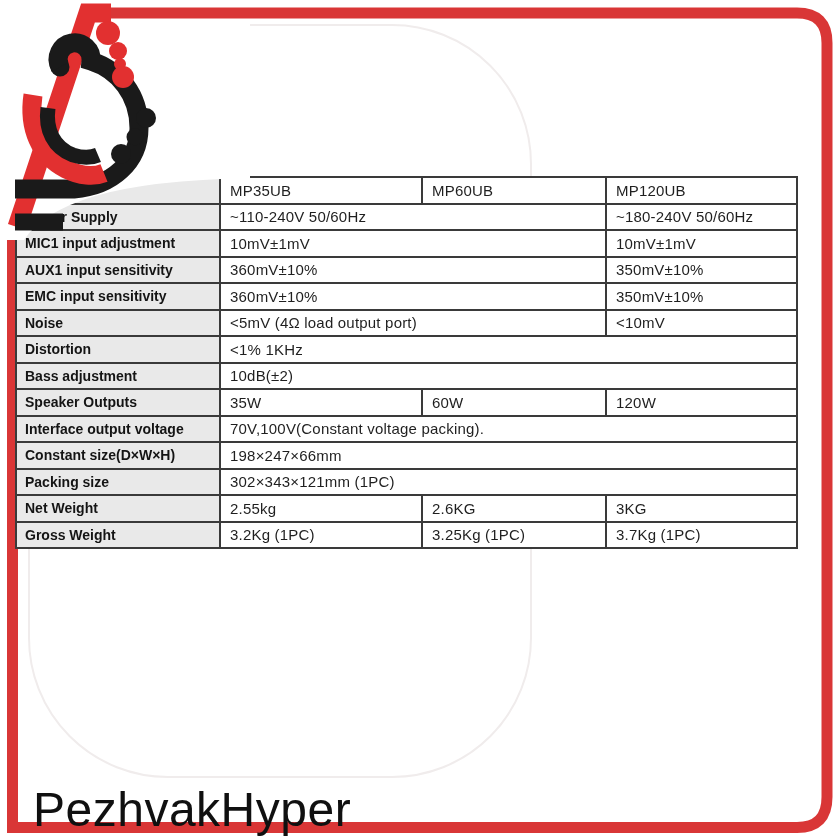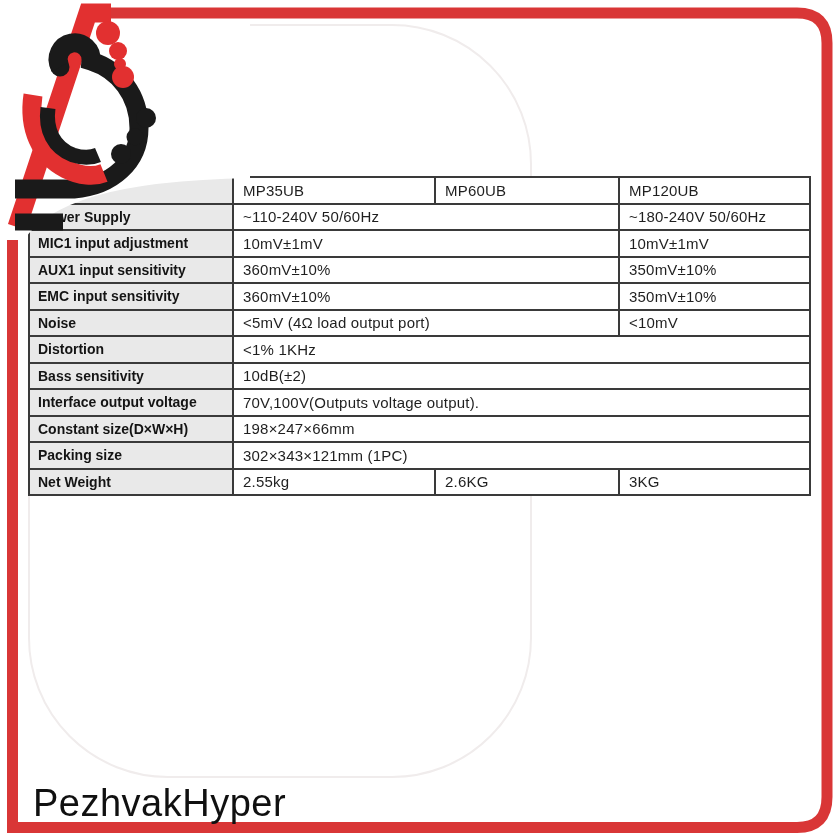--- a/index.html
+++ b/index.html
@@ -10,41 +10,41 @@
   }
   
   .bubble{
     position:absolute;left:28px;top:24px;width:500px;height:750px;
     background:#ffffff;border:2px solid #f0ecec;border-radius:140px;
     z-index:1;
   }
   
   .frame{position:absolute;left:0;top:0;z-index:2;}
   
-  .spec-table-wrap{position:absolute;left:28px;top:176px;z-index:3;}
+  .spec-table-wrap{position:absolute;left:15px;top:176px;z-index:3;}
   table.spec{
     border-collapse:collapse;table-layout:fixed;width:781px;
     font-size:15px;color:#1f1f1f;
   }
   table.spec td{
     border:2px solid #3a3a3a;height:24.5px;padding:0 4px 0 9px;
     white-space:nowrap;overflow:hidden;background:#ffffff;
     letter-spacing:.2px;
   }
   table.spec td.lbl{
     background:#e9e9e9;font-weight:bold;font-size:14px;color:#141414;
     padding-left:8px;letter-spacing:0;
   }
   table.spec td.hdr-empty{background:#e9e9e9;}
   
   .logo{position:absolute;left:0;top:0;z-index:4;}
   
   .brand{
     position:absolute;left:33px;top:782px;z-index:5;
-    font-size:38px;color:#101010;font-weight:400;letter-spacing:.5px;
+    font-size:48px;color:#101010;font-weight:400;letter-spacing:.5px;
   }
 </style>
 </head>
 <body>
 
 <div class="bubble"></div>
 
 <svg class="frame" width="840" height="840" viewBox="0 0 840 840">
   <path d="M 12.5 827.5 L 12.5 43 Q 12.5 13 42.5 13 L 797 13 Q 827 13 827 43
            L 827 797 Q 827 827.5 797 827.5 Z" fill="none" stroke="#d93636" stroke-width="11"></path>
@@ -88,40 +88,52 @@
         <tr>
           <td class="lbl">Noise</td>
           <td colspan="2">&lt;5mV (4Ω load output port)</td>
           <td colspan="1">&lt;10mV</td>
         </tr>
         <tr>
           <td class="lbl">Distortion</td>
           <td colspan="3">&lt;1% 1KHz</td>
         </tr>
         <tr>
-          <td class="lbl">Bass sensitivity</td>
+          <td class="lbl">Bass adjustment</td>
           <td colspan="3">10dB(±2)</td>
         </tr>
         <tr>
+          <td class="lbl">Speaker Outputs</td>
+          <td colspan="1">35W</td>
+          <td colspan="1">60W</td>
+          <td colspan="1">120W</td>
+        </tr>
+        <tr>
           <td class="lbl">Interface output voltage</td>
-          <td colspan="3">70V,100V(Outputs voltage output).</td>
+          <td colspan="3">70V,100V(Constant voltage packing).</td>
         </tr>
         <tr>
           <td class="lbl">Constant size(D×W×H)</td>
           <td colspan="3">198×247×66mm</td>
         </tr>
         <tr>
           <td class="lbl">Packing size</td>
           <td colspan="3">302×343×121mm (1PC)</td>
         </tr>
         <tr>
           <td class="lbl">Net Weight</td>
           <td colspan="1">2.55kg</td>
           <td colspan="1">2.6KG</td>
           <td colspan="1">3KG</td>
+        </tr>
+        <tr>
+          <td class="lbl">Gross Weight</td>
+          <td colspan="1">3.2Kg (1PC)</td>
+          <td colspan="1">3.25Kg (1PC)</td>
+          <td colspan="1">3.7Kg (1PC)</td>
         </tr>
       </tbody>
   </table>
 </div>
 
 <svg class="logo" width="250" height="250" viewBox="0 0 250 250">
 
   <path fill="#ffffff" d="M 0 0 H 95 V 22 H 250 V 178 Q 150 180 95 196 Q 42 212 24 240 L 0 240 Z"></path>
 
   <path fill="none" stroke="#e23030" stroke-width="19" d="M 17 227 L 88 13 L 111 13"></path>

